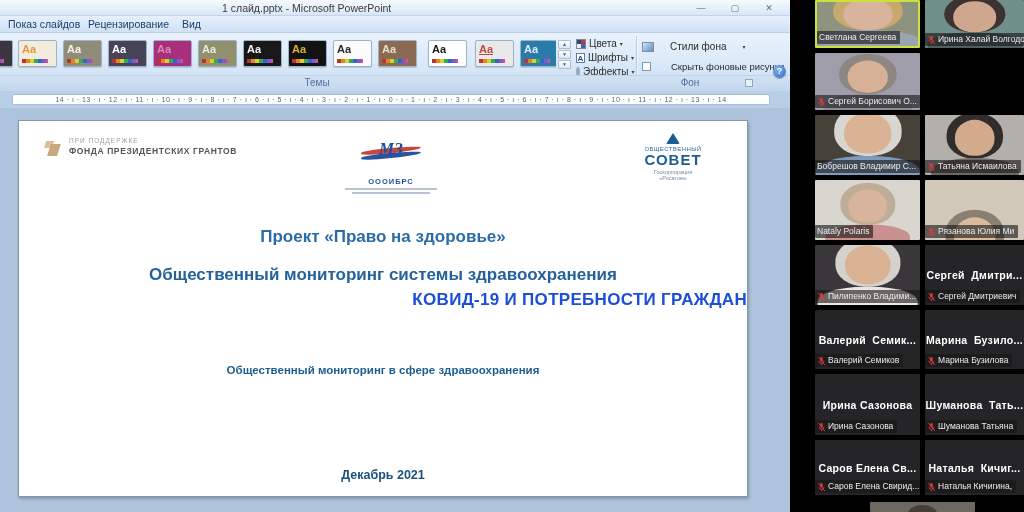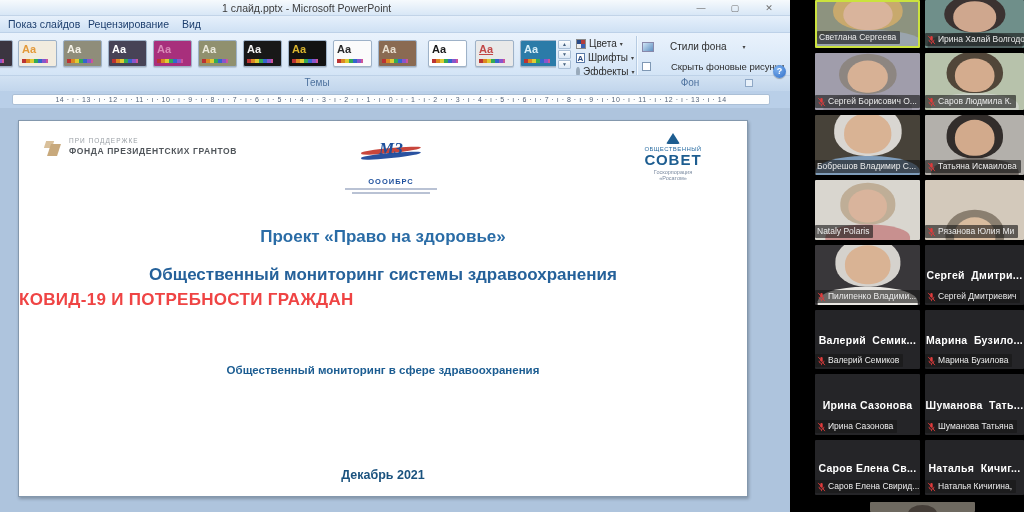--- a/index.html
+++ b/index.html
@@ -79,21 +79,21 @@
   .rightlogo{position:absolute;left:602px;top:12px;width:104px;text-align:center;}
   .ros-tri{width:0;height:0;margin:0 auto;border-left:7px solid transparent;border-right:7px solid transparent;
            border-bottom:11px solid #1d5d90;border-radius:2px;}
   .ros-l1{font-size:6px;letter-spacing:.4px;color:#2a6da3;margin-top:2px;}
   .ros-l2{font-size:15px;font-weight:bold;letter-spacing:1px;color:#1d5d90;line-height:15px;}
   .ros-l3{font-size:5.5px;color:#7a8aa0;margin-top:2px;}
   .ros-l4{font-size:5.5px;color:#7a8aa0;}
 
   .t1{position:absolute;left:0;top:106px;width:100%;text-align:center;font-size:17px;font-weight:bold;color:#2a6ca6;}
   .t2{position:absolute;left:0;top:144px;width:100%;text-align:center;font-size:17px;font-weight:bold;color:#25619a;}
-  .t3{position:absolute;left:0;top:169px;width:100%;text-align:left;font-size:17px;font-weight:bold;color:#ef4444;letter-spacing:.3px;}
+  .t3{position:absolute;left:0;top:169px;width:100%;text-align:right;font-size:17px;font-weight:bold;color:#1d4ed8;letter-spacing:.3px;}
   .sub{position:absolute;left:0;top:243px;width:100%;text-align:center;font-size:11.5px;font-weight:bold;color:#1c5d92;}
   .date{position:absolute;left:0;top:347px;width:100%;text-align:center;font-size:12.5px;font-weight:bold;color:#1a527e;}
 
   
   .gapcol{position:absolute;left:790px;top:0;width:22px;height:512px;background:#000;}
   .panel{position:absolute;left:812px;top:0;width:212px;height:512px;background:#000;overflow:hidden;}
   .tile{position:absolute;background:#252528;overflow:hidden;border-radius:1px;}
   .tile.active{border:2px solid #cbe23e;}
   .face{position:absolute;inset:0;transform-origin:50% 100%;}
   .hair{position:absolute;left:50%;top:14%;width:48%;height:62%;transform:translateX(-50%);border-radius:50% 50% 46% 46%;}
@@ -320,37 +320,20 @@
     <div class="name-tag">
       <svg class="mic" width="9" height="10" viewBox="0 0 12 13">
         <rect x="4.4" y="1" width="3.2" height="6" rx="1.6" fill="#e03b3b"></rect>
         <path d="M2.6 6.2a3.4 3.4 0 0 0 6.8 0" stroke="#e03b3b" stroke-width="1.1" fill="none"></path>
         <line x1="6" y1="9.8" x2="6" y2="12" stroke="#e03b3b" stroke-width="1.1"></line>
         <line x1="1.6" y1="1" x2="10.6" y2="12" stroke="#e03b3b" stroke-width="1.2"></line>
       </svg>
       <span class="nm">Сергей Борисович О...</span>
     </div>
   </div>
-      <div class="tile" style="left: 113px; top: 53px; width: 99px; height: 57px; background: rgb(183, 194, 171);">
-    <div class="face" style="transform: scale(1.2);">
-      <div class="hair" style="background: rgb(81, 70, 57);"></div>
-          <div class="head" style="background: rgb(212, 172, 142);"></div>
-          <div class="body" style="background: rgb(205, 210, 200);"></div>
-    </div>
-
-    <div class="name-tag">
-      <svg class="mic" width="9" height="10" viewBox="0 0 12 13">
-        <rect x="4.4" y="1" width="3.2" height="6" rx="1.6" fill="#e03b3b"></rect>
-        <path d="M2.6 6.2a3.4 3.4 0 0 0 6.8 0" stroke="#e03b3b" stroke-width="1.1" fill="none"></path>
-        <line x1="6" y1="9.8" x2="6" y2="12" stroke="#e03b3b" stroke-width="1.1"></line>
-        <line x1="1.6" y1="1" x2="10.6" y2="12" stroke="#e03b3b" stroke-width="1.2"></line>
-      </svg>
-      <span class="nm">Саров Людмила К.</span>
-    </div>
-  </div>
       <div class="tile" style="left: 113px; top: 115px; width: 99px; height: 60px; background: rgb(179, 176, 171);">
     <div class="face" style="transform: scale(1.2);">
       <div class="hair" style="background: rgb(50, 45, 43);"></div>
           <div class="head" style="background: rgb(210, 170, 140);"></div>
           <div class="body" style="background: rgb(109, 103, 98);"></div>
     </div>
 
     <div class="name-tag">
       <svg class="mic" width="9" height="10" viewBox="0 0 12 13">
         <rect x="4.4" y="1" width="3.2" height="6" rx="1.6" fill="#e03b3b"></rect>

